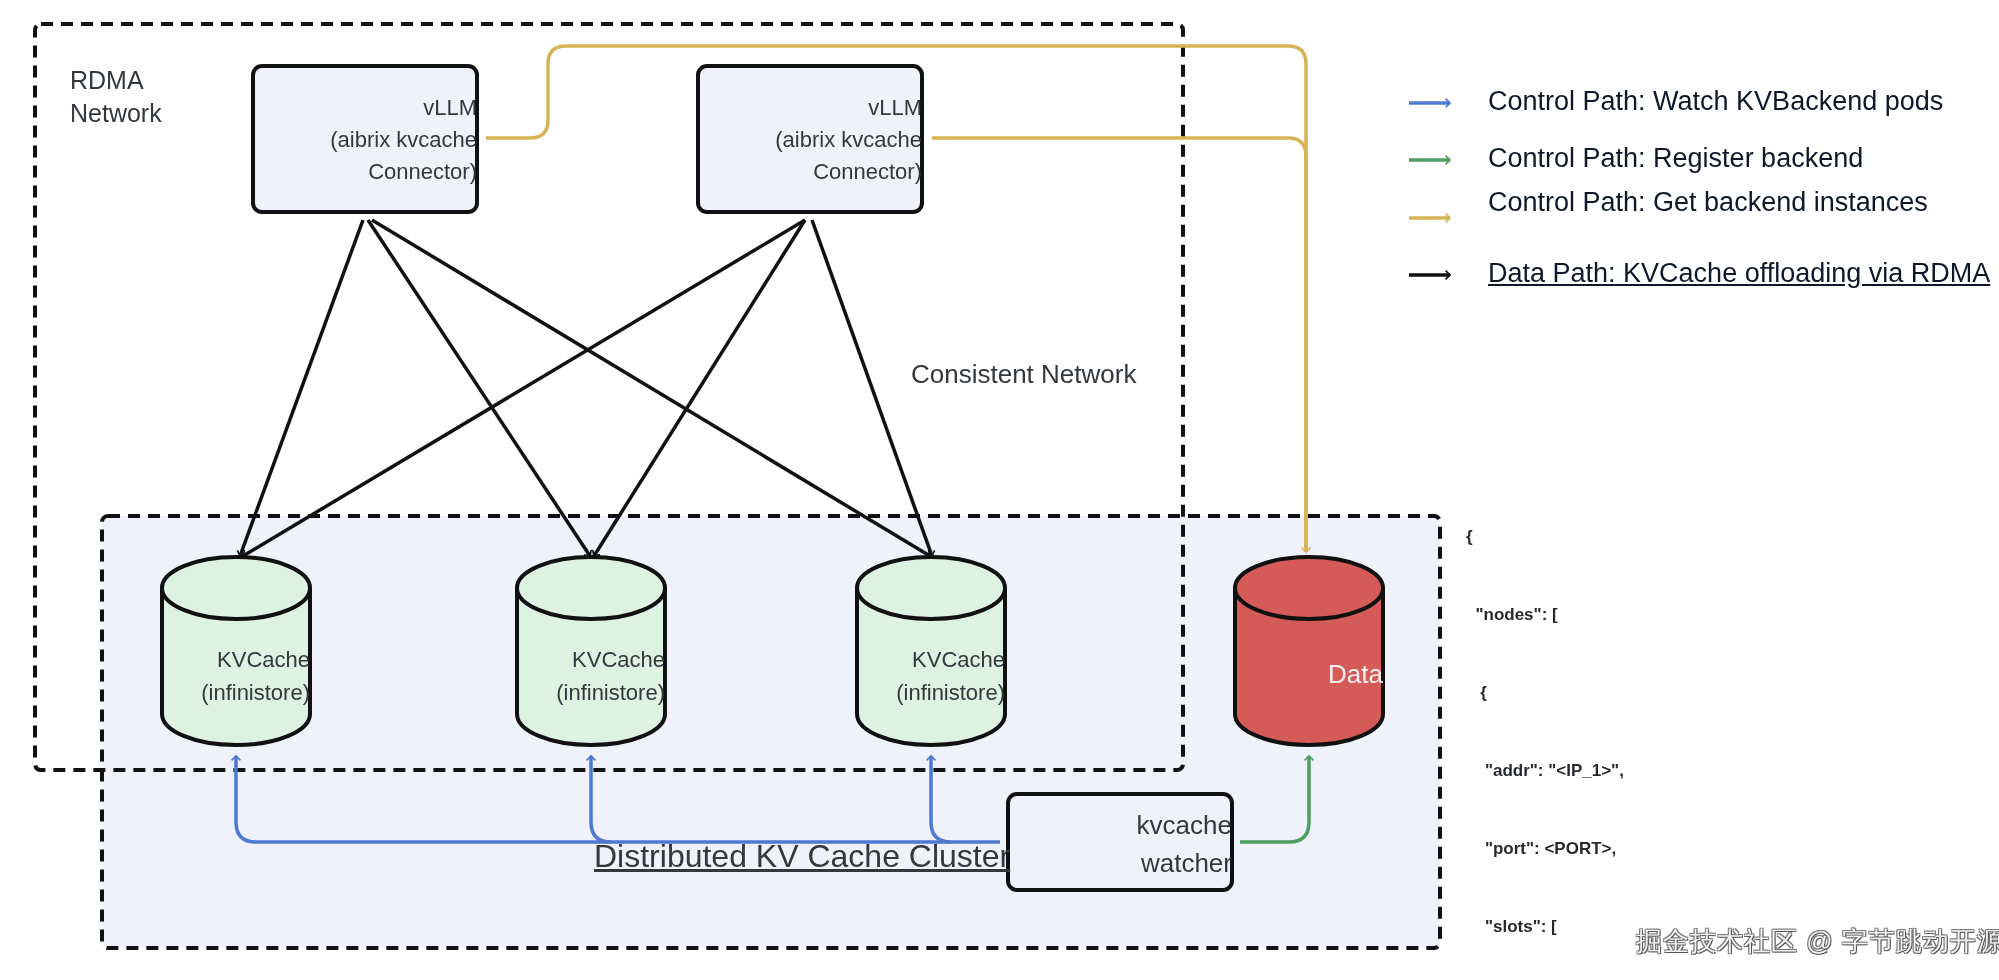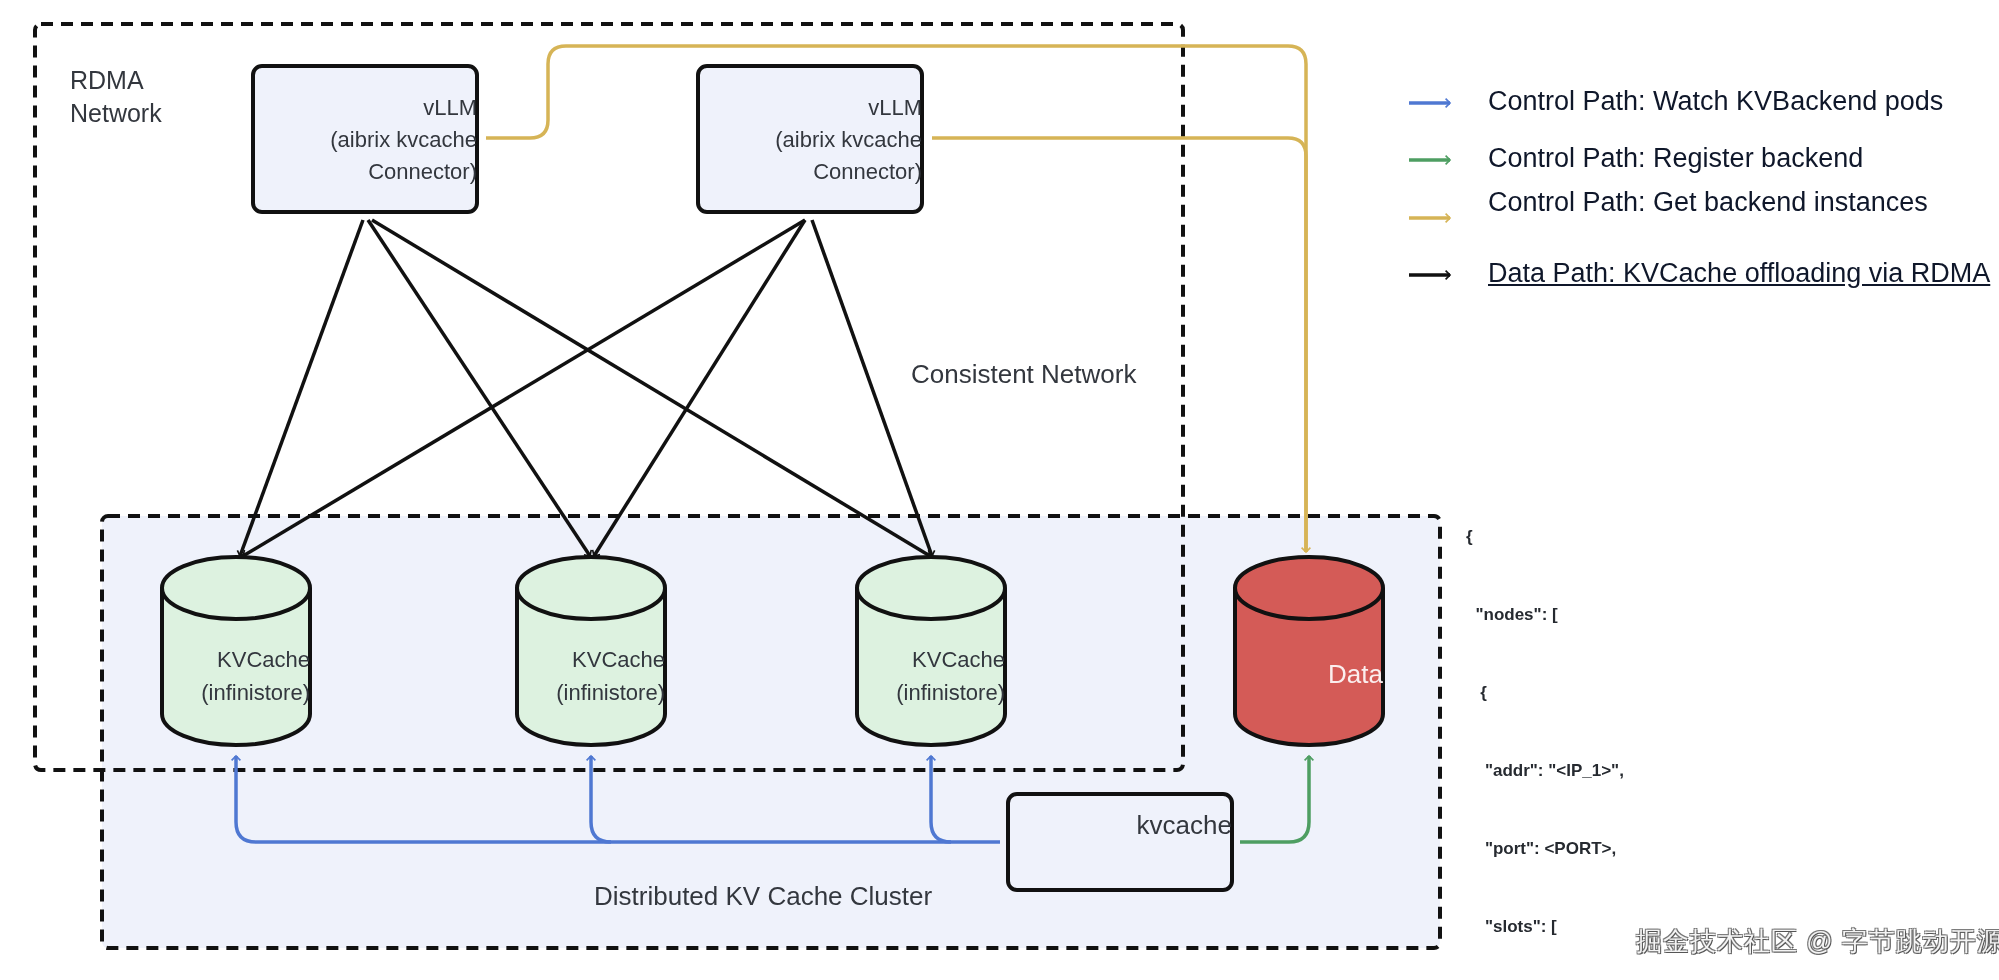--- a/index.html
+++ b/index.html
@@ -86,21 +86,21 @@
     <line x1="1409" y1="103" x2="1450" y2="103" stroke="#4f78d2" marker-end="url(#arr-blue)"></line>
     <line x1="1409" y1="160" x2="1450" y2="160" stroke="#4e9e62" marker-end="url(#arr-green)"></line>
     <line x1="1409" y1="218" x2="1450" y2="218" stroke="#d6b456" marker-end="url(#arr-yellow)"></line>
     <line x1="1409" y1="275" x2="1450" y2="275" stroke="#111" marker-end="url(#arr-black)"></line>
   </g>
 </svg>
 
 <div class="lbl" style="left:70px; top:64px; font-size:25px; white-space:pre-line;">RDMA
 Network</div>
 <div class="lbl" style="left:911px; top:358px; font-size:26px; white-space:nowrap;">Consistent Network</div>
-<div class="lbl" style="left:594px; top:880px; font-size:26px; white-space:nowrap;">Distributed KV Cache Cluster</div>
+<div class="lbl" style="left:594px; top:836px; font-size:32px; white-space:nowrap;text-decoration:underline;">Distributed KV Cache Cluster</div>
 
 <div class="lbl center" style="left:253px; top:92px; width:224px; font-size:22px; line-height:32px;">
   <div>vLLM</div>
   <div>(aibrix kvcache</div>
   <div>Connector)</div>
 </div>
 <div class="lbl center" style="left:698px; top:92px; width:224px; font-size:22px; line-height:32px;">
   <div>vLLM</div>
   <div>(aibrix kvcache</div>
   <div>Connector)</div>
@@ -116,20 +116,21 @@
 </div>
 <div class="lbl center" style="left:857px; top:643px; width:148px; font-size:22px; line-height:33px;">
   <div>KVCache</div>
   <div>(infinistore)</div>
 </div>
 
 <div class="lbl center" style="left:1235px; top:658px; width:148px; font-size:26px; color:#fbeeee;">Data</div>
 
 <div class="lbl center" style="left:1008px; top:806px; width:224px; font-size:26px; line-height:38px;">
   <div>kvcache</div>
+  <div>watcher</div>
 </div>
 
 <div>
   <div class="legend-text" style="left:1488px; top:86px;">Control Path: Watch KVBackend pods</div>
   <div class="legend-text" style="left:1488px; top:143px;">Control Path: Register backend</div>
   <div class="legend-text" style="left:1488px; top:187px;">Control Path: Get backend instances</div>
   <div class="legend-text" style="left:1488px; top:258px;text-decoration:underline;">Data Path: KVCache offloading via RDMA</div>
 </div>
 
 <div class="json-block">

